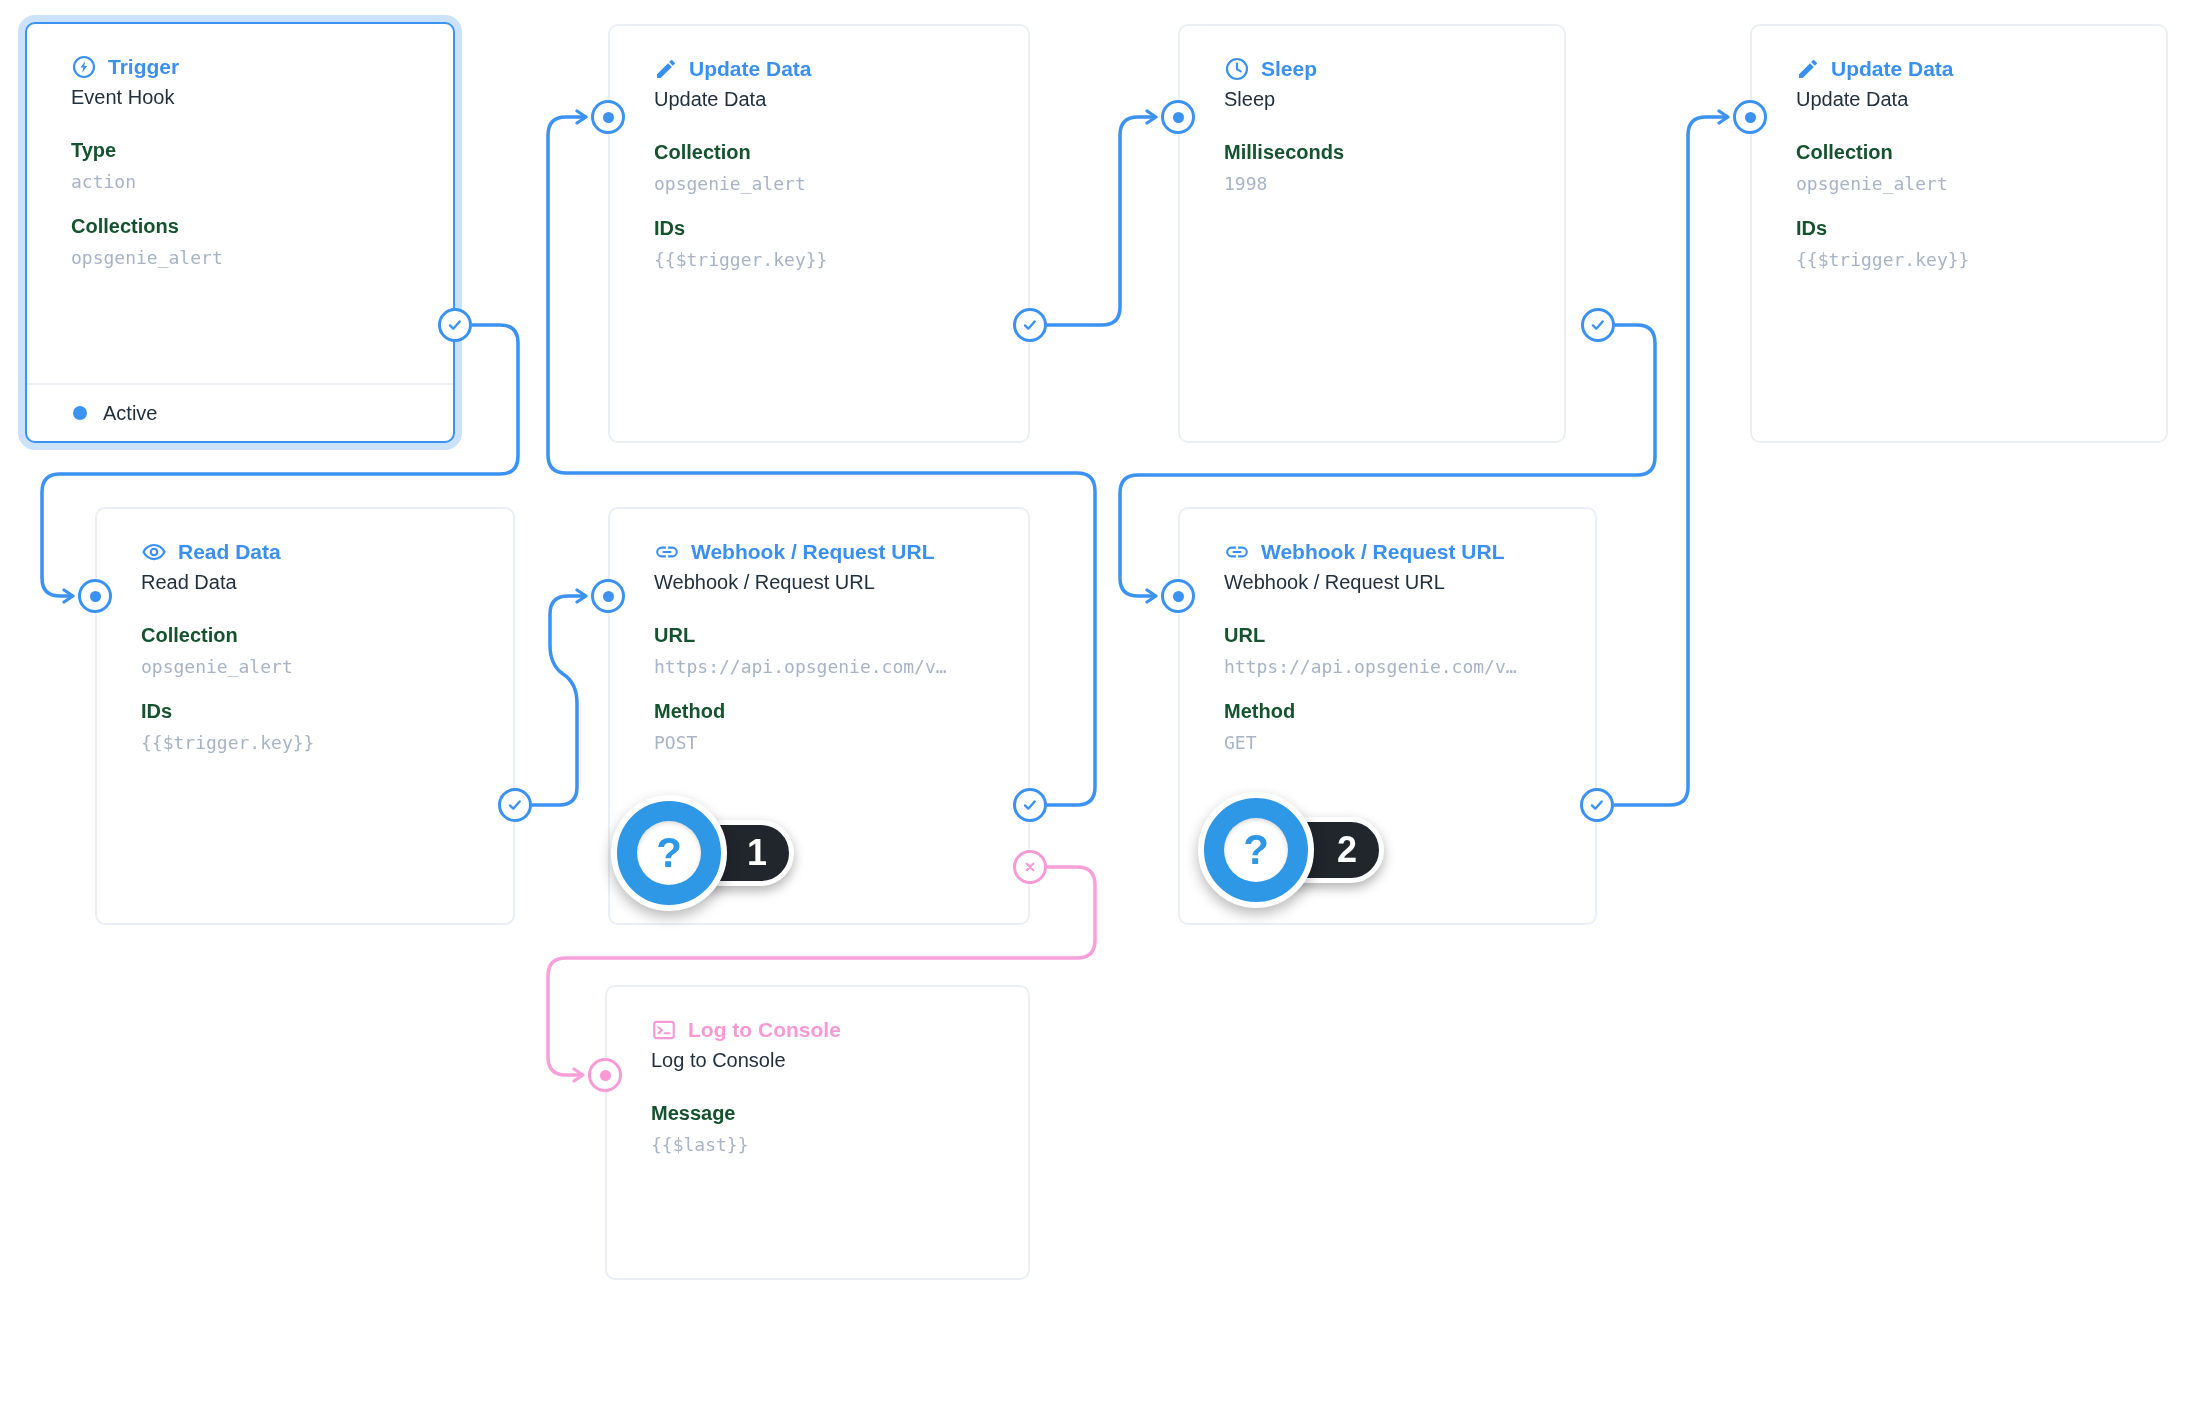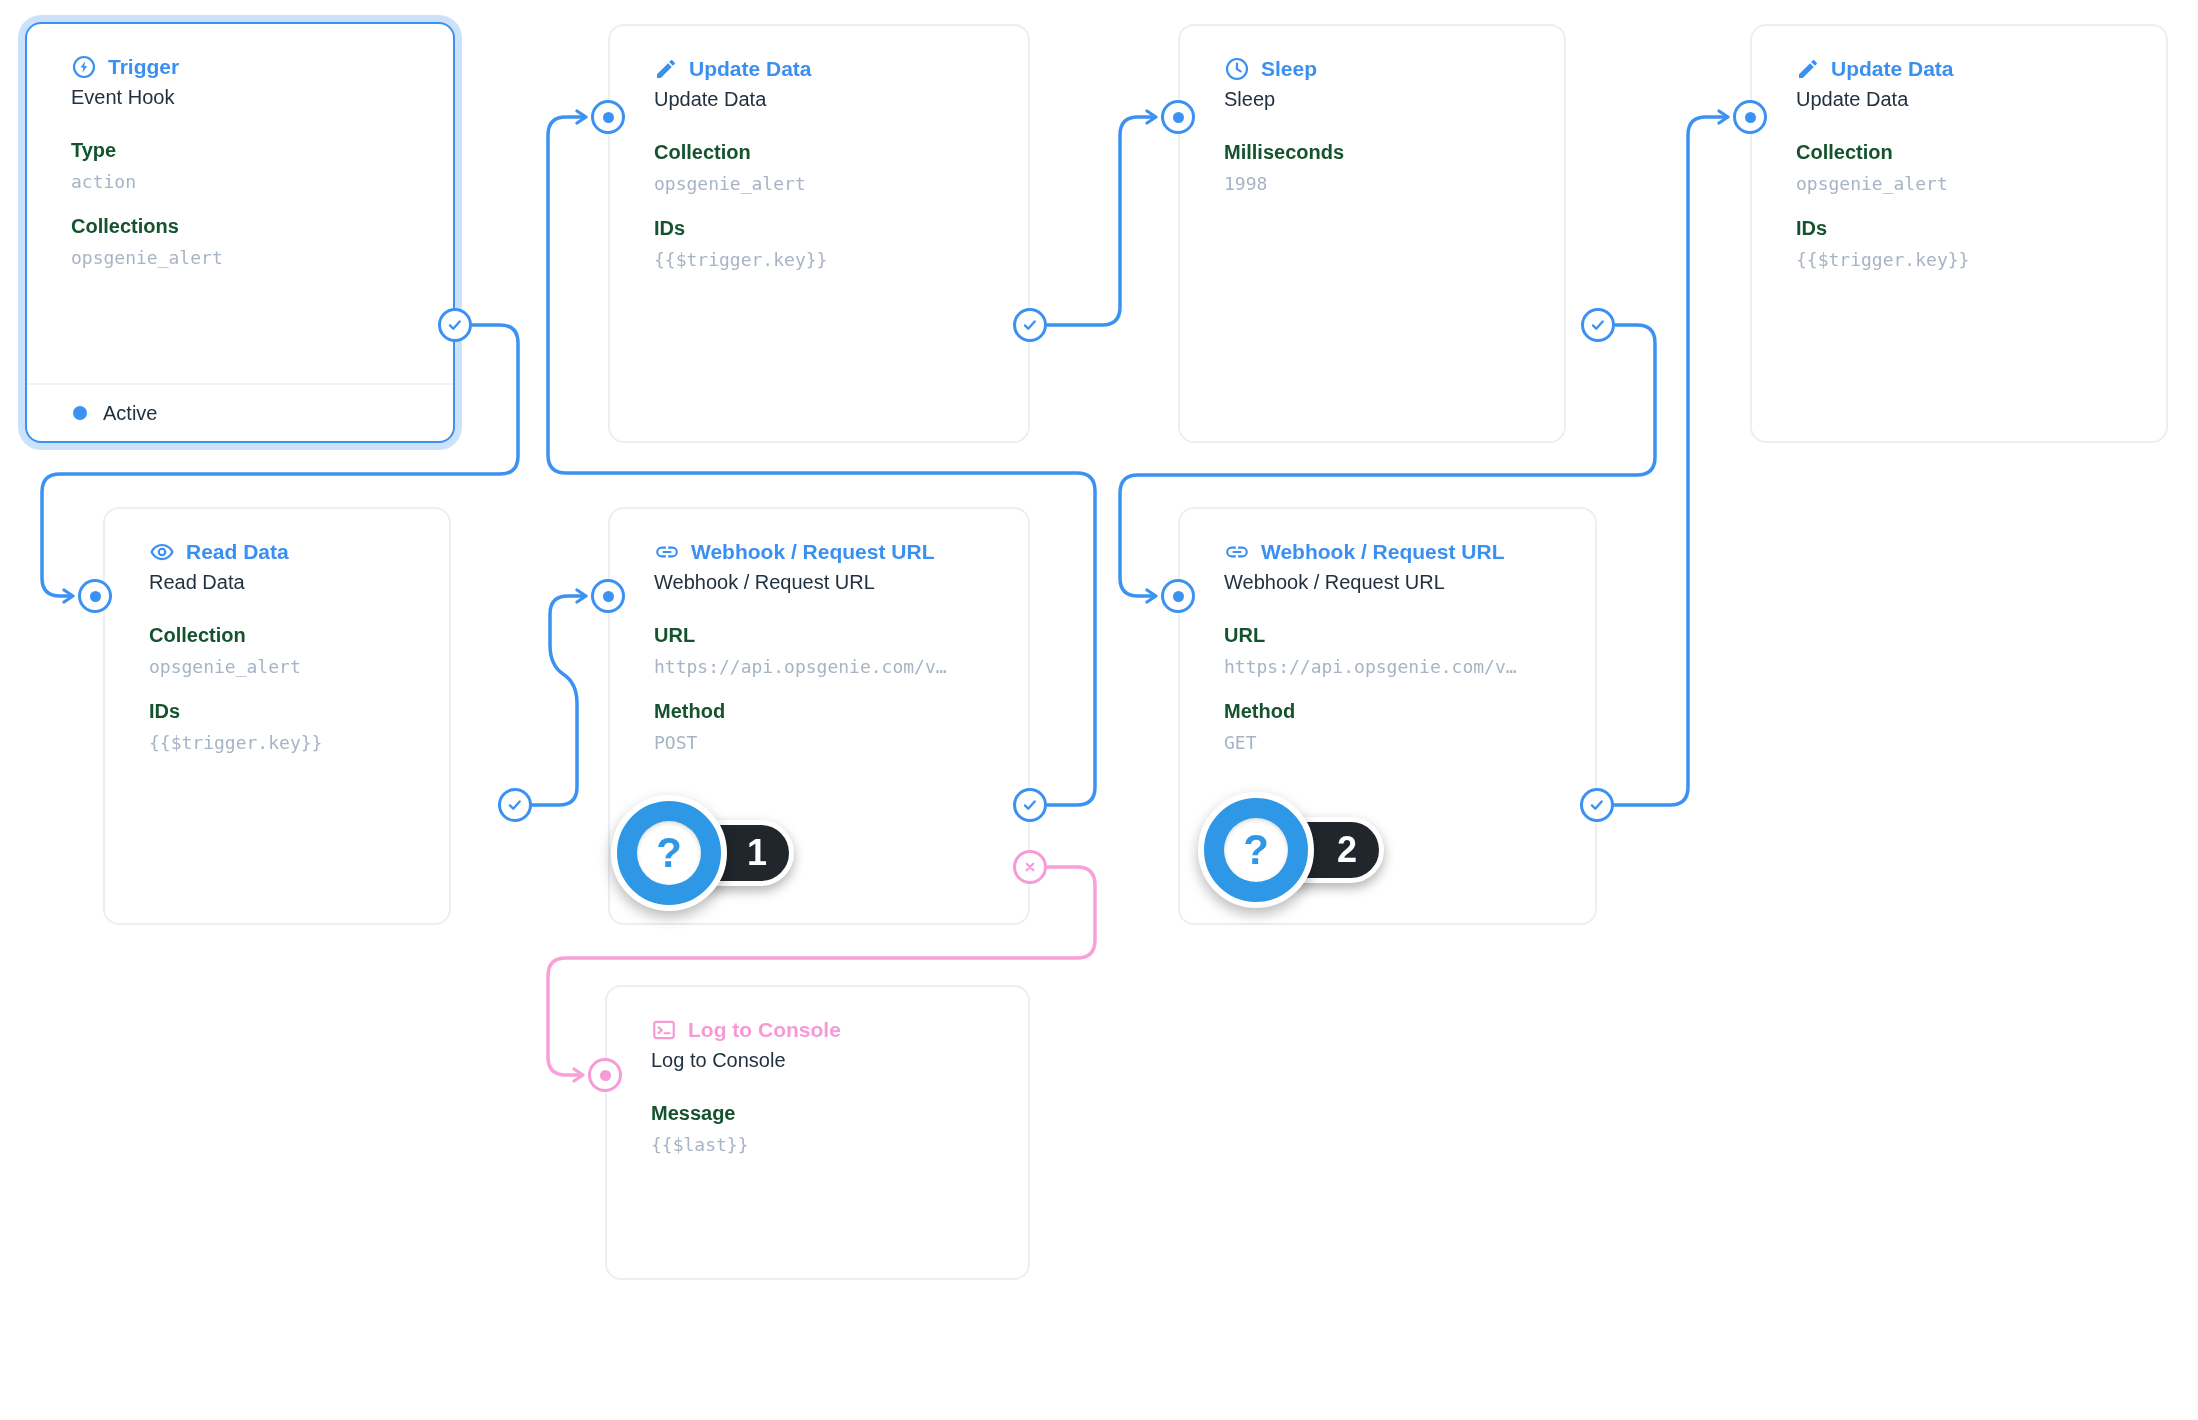--- a/index.html
+++ b/index.html
@@ -5,21 +5,21 @@
   html,body{margin:0;padding:0;background:#ffffff;}
   #stage{
     position:relative;width:2198px;height:1420px;background:#ffffff;overflow:hidden;
     font-family:"Liberation Sans",sans-serif;color:#22313f;
   }
   svg.wires{position:absolute;left:0;top:0;z-index:0;}
   .wire{fill:none;stroke:#3b92f2;stroke-width:3.5;}
   .wire.pink{stroke:#f7a0d9;}
 
   .card{
-    position:absolute;background:#ffffff;border:2px solid #ebeff4;border-radius:16px;
+    position:absolute;background:#ffffff;border:2px solid #ebeff4;border-radius:10px;
     z-index:1;box-sizing:border-box;
   }
   .card.selected{
     border:2.5px solid #3b92f2;
     box-shadow:0 0 0 7px rgba(73,150,240,0.28);
   }
   .card-title{
     display:flex;align-items:center;gap:11px;
     margin:29px 0 0 44px;height:28px;
     font-size:21px;font-weight:bold;color:#3a90f1;
@@ -175,21 +175,21 @@
         <div class="f-label">Collection</div>
         <div class="f-value">opsgenie_alert</div>
       </div>
       <div class="field">
         <div class="f-label">IDs</div>
         <div class="f-value">{{$trigger.key}}</div>
       </div>
     </div>
   </div>
 
-  <div class="card" style="left:95px;top:507px;width:348px;height:418px;margin-left:8px;">
+  <div class="card" style="left:95px;top:507px;width:420px;height:418px;">
     <div class="card-title">
       <span class="icon">
         <svg width="26" height="26" viewBox="0 0 24 24">
             <path d="M12 5.5c-4.6 0-8.3 3.4-9.6 6.5 1.3 3.1 5 6.5 9.6 6.5s8.3-3.4 9.6-6.5c-1.3-3.1-5-6.5-9.6-6.5z" fill="none" stroke="#3a90f1" stroke-width="2"></path>
             <circle cx="12" cy="12" r="3" fill="none" stroke="#3a90f1" stroke-width="2"></circle>
           </svg>
       </span>
       <span>Read Data</span>
     </div>
     <div class="card-body">

